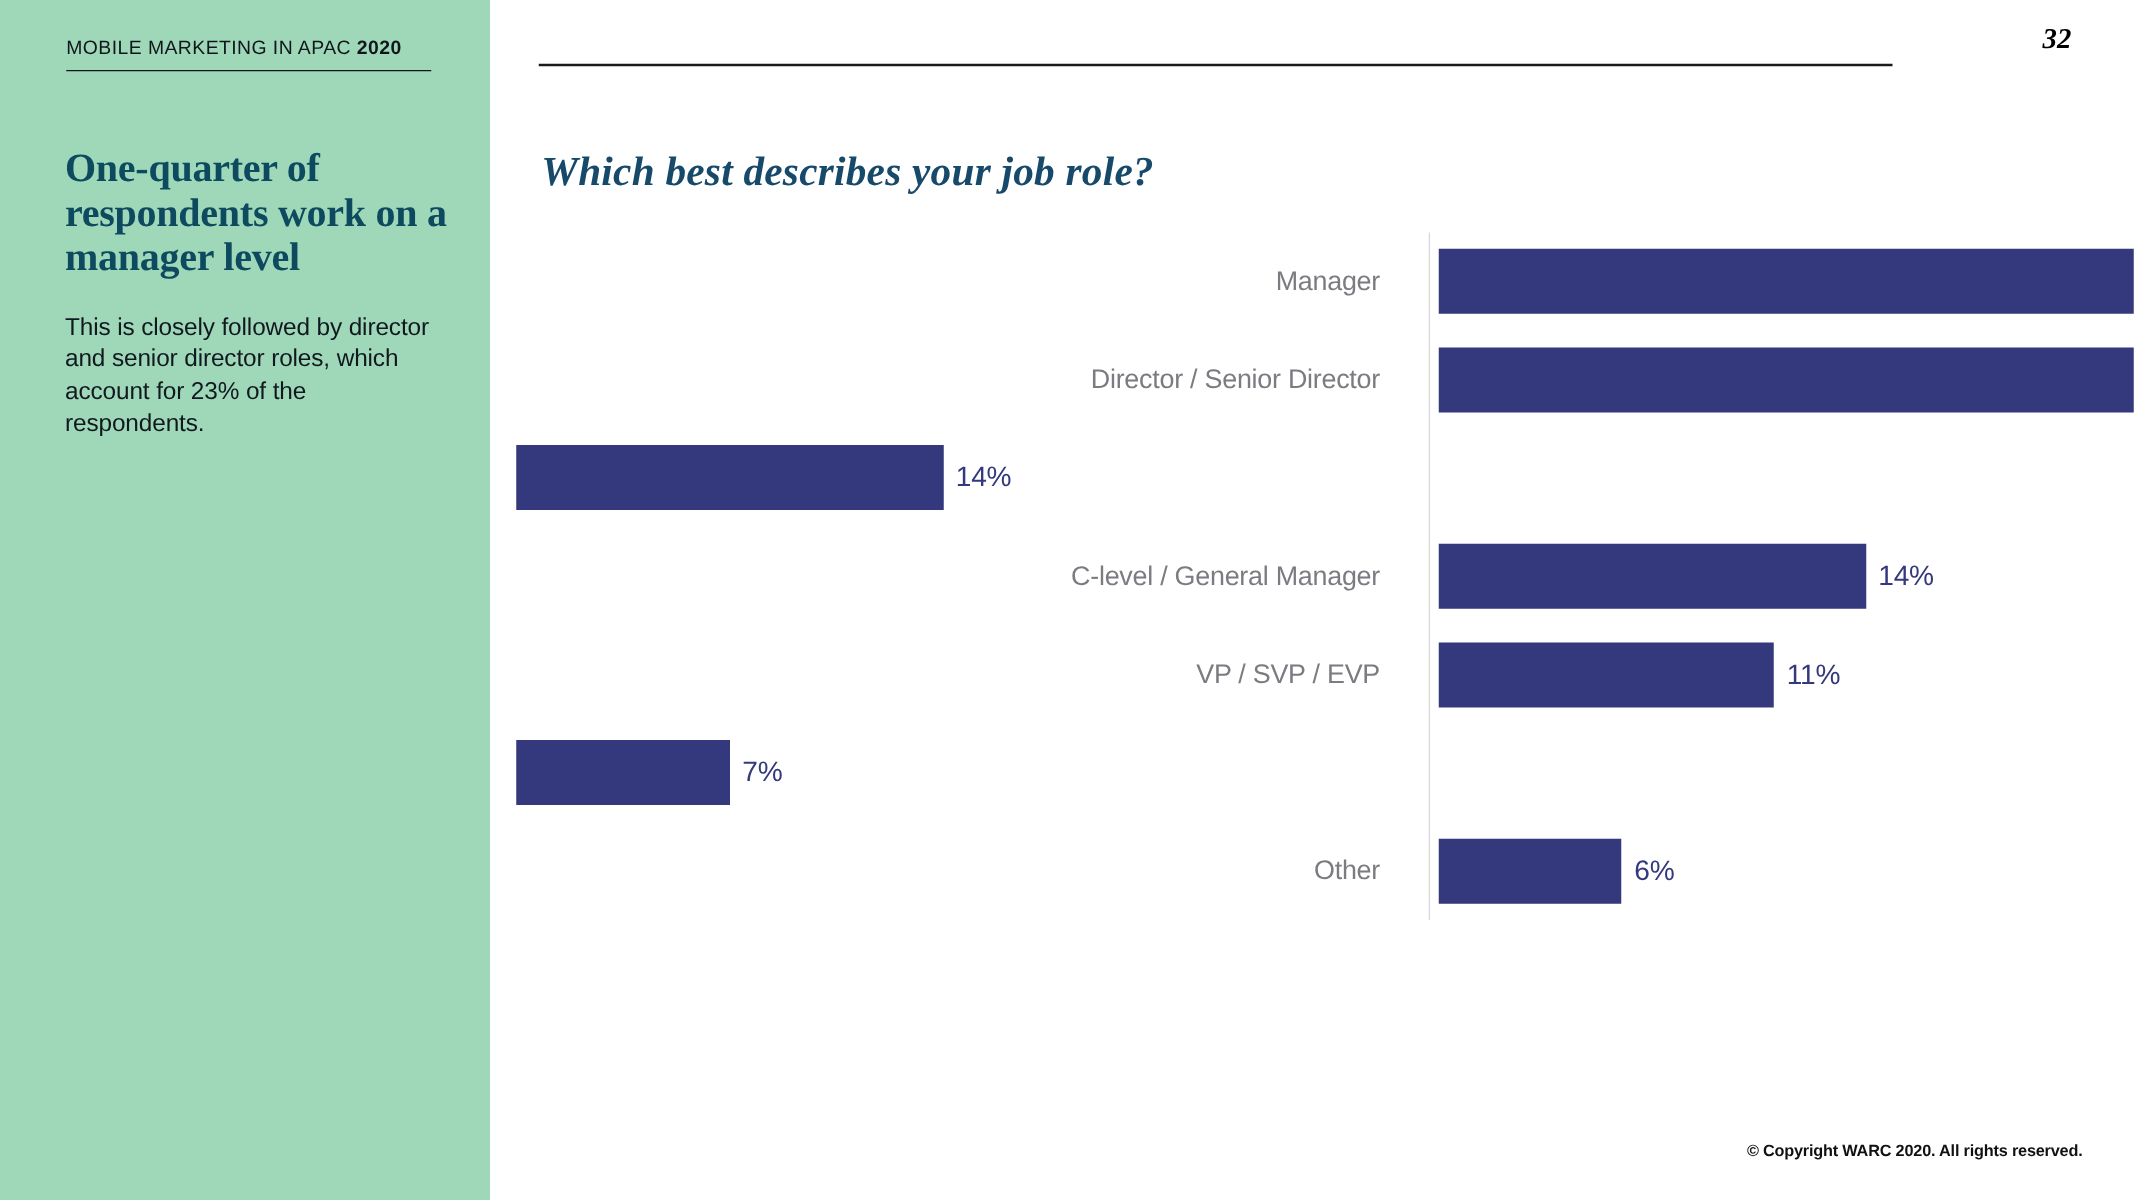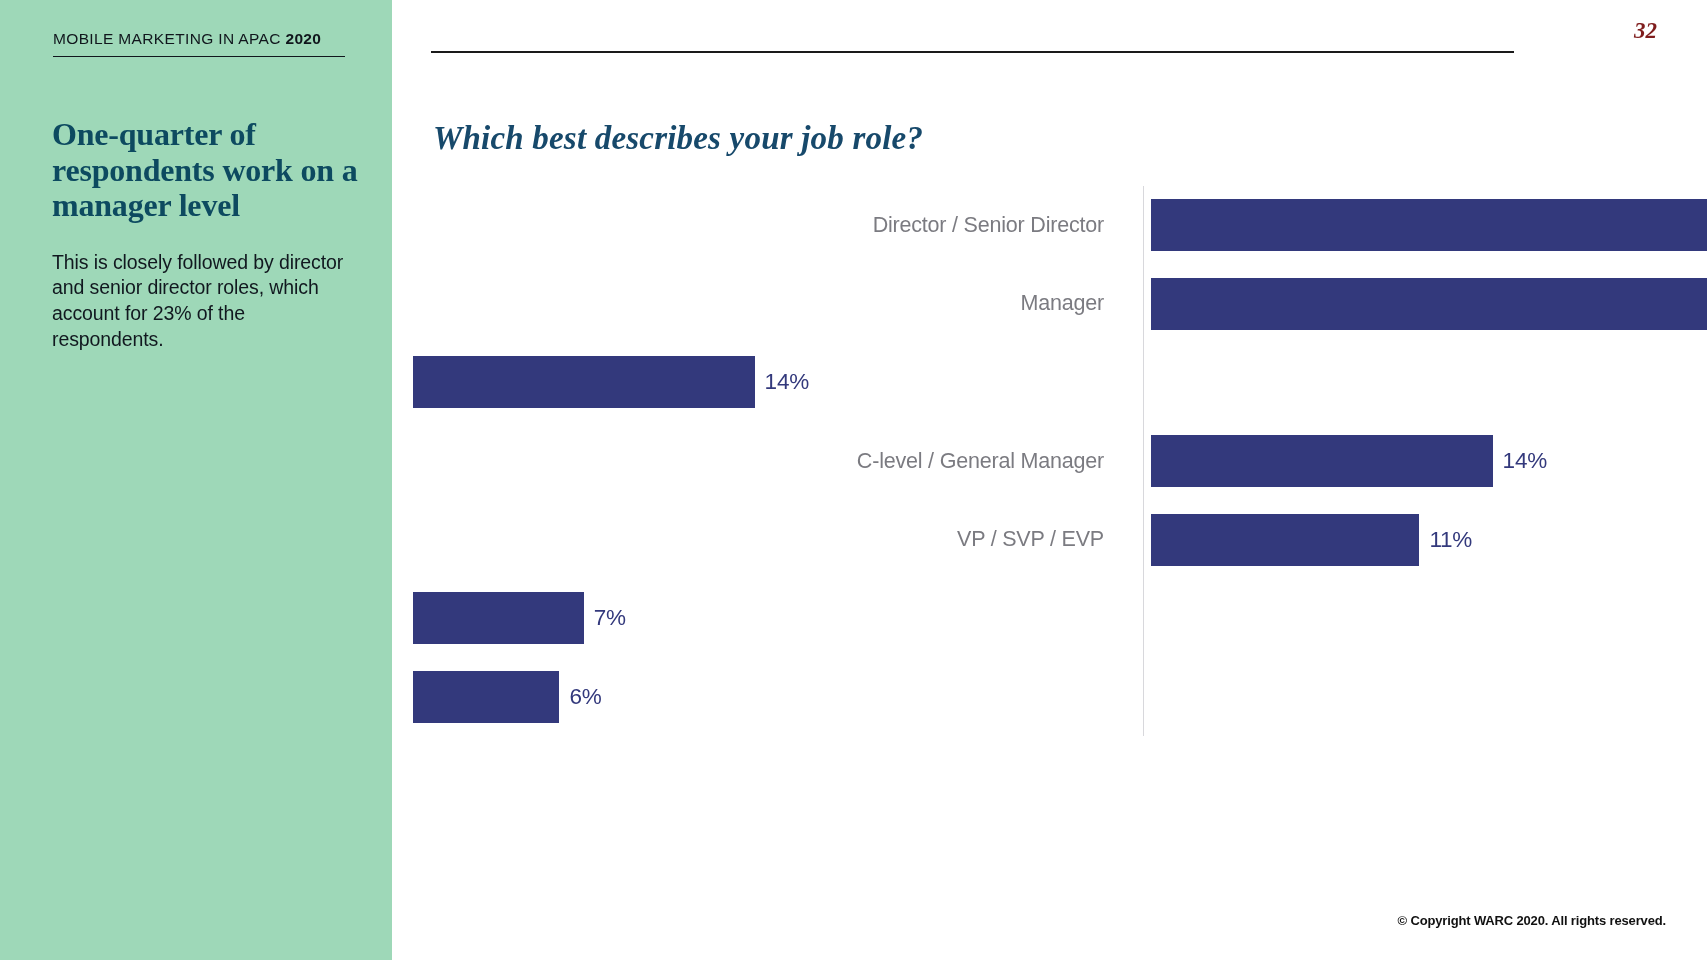--- a/index.html
+++ b/index.html
@@ -88,21 +88,21 @@
   }
 
   .page-number {
     position: absolute;
     right: 50px;
     top: 18px;
     font-family: "Liberation Serif", serif;
     font-style: italic;
     font-weight: bold;
     font-size: 23px;
-    color: #7f1d1d;
+    color: #000000;
   }
 
   .top-rule {
     position: absolute;
     left: 39px;
     top: 51px;
     width: 1083px;
     height: 2px;
     background: #1a1a1a;
   }
@@ -213,33 +213,33 @@
 
     <div class="page-number">32</div>
     <div class="top-rule"></div>
 
     <h2 class="chart-title">Which best describes your job role?</h2>
 
     <div class="chart">
       <div class="axis-line"></div>
       <div class="bar-rows">
           <div class="bar-row">
+            <div class="bar-label" style="color: rgb(123, 123, 129);">Manager</div>
+            <div class="bar-track">
+              <div class="bar" style="width: 610px; background: rgb(51, 57, 124);"></div>
+            </div>
+          </div>
+          <div class="bar-row">
             <div class="bar-label" style="color: rgb(123, 123, 129);">Director / Senior Director</div>
             <div class="bar-track">
               <div class="bar" style="width: 561.2px; background: rgb(51, 57, 124);"></div>
               <div class="bar-value" style="color: rgb(51, 57, 124);">23%</div>
             </div>
           </div>
           <div class="bar-row">
-            <div class="bar-label" style="color: rgb(123, 123, 129);">Manager</div>
-            <div class="bar-track">
-              <div class="bar" style="width: 610px; background: rgb(51, 57, 124);"></div>
-            </div>
-          </div>
-          <div class="bar-row">
             <div class="bar-track">
               <div class="bar" style="width: 341.6px; background: rgb(51, 57, 124);"></div>
               <div class="bar-value" style="color: rgb(51, 57, 124);">14%</div>
             </div>
           </div>
           <div class="bar-row">
             <div class="bar-label" style="color: rgb(123, 123, 129);">C-level / General Manager</div>
             <div class="bar-track">
               <div class="bar" style="width: 341.6px; background: rgb(51, 57, 124);"></div>
               <div class="bar-value" style="color: rgb(51, 57, 124);">14%</div>
@@ -252,20 +252,21 @@
               <div class="bar-value" style="color: rgb(51, 57, 124);">11%</div>
             </div>
           </div>
           <div class="bar-row">
             <div class="bar-track">
               <div class="bar" style="width: 170.8px; background: rgb(51, 57, 124);"></div>
               <div class="bar-value" style="color: rgb(51, 57, 124);">7%</div>
             </div>
           </div>
           <div class="bar-row">
+            <div class="bar-label" style="color: rgb(123, 123, 129);">Other</div>
             <div class="bar-track">
               <div class="bar" style="width: 146.4px; background: rgb(51, 57, 124);"></div>
               <div class="bar-value" style="color: rgb(51, 57, 124);">6%</div>
             </div>
           </div>
         </div>
     </div>
 
     <div class="copyright">© Copyright WARC 2020. All rights reserved.</div>
 

